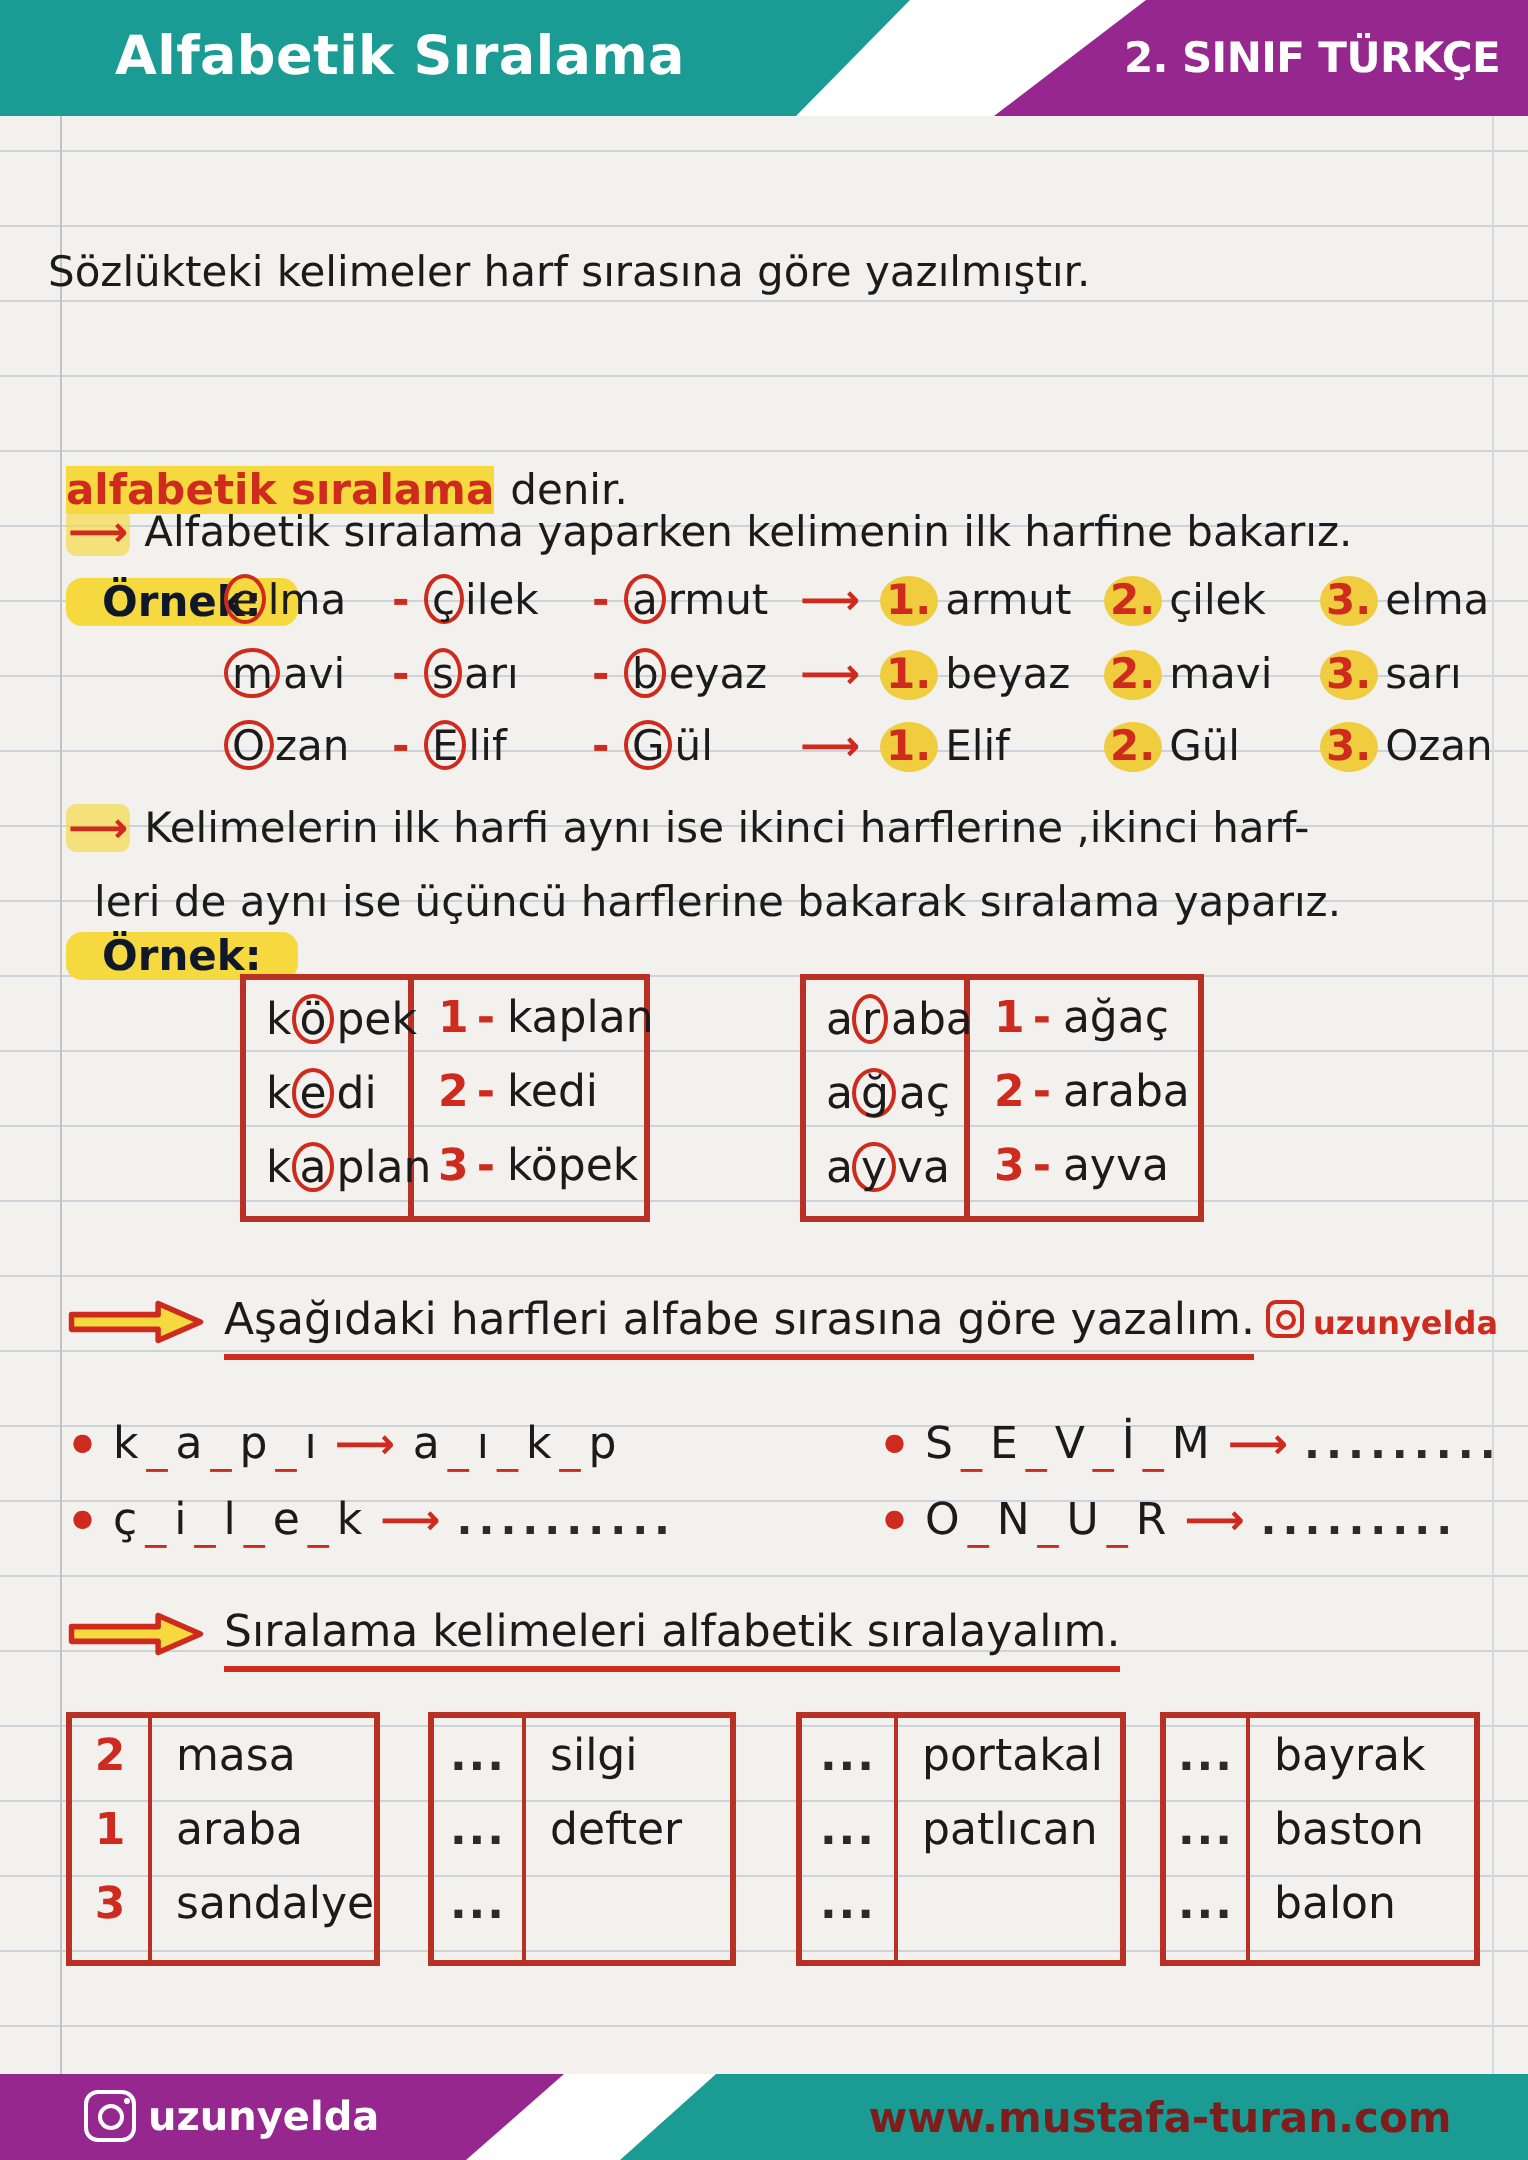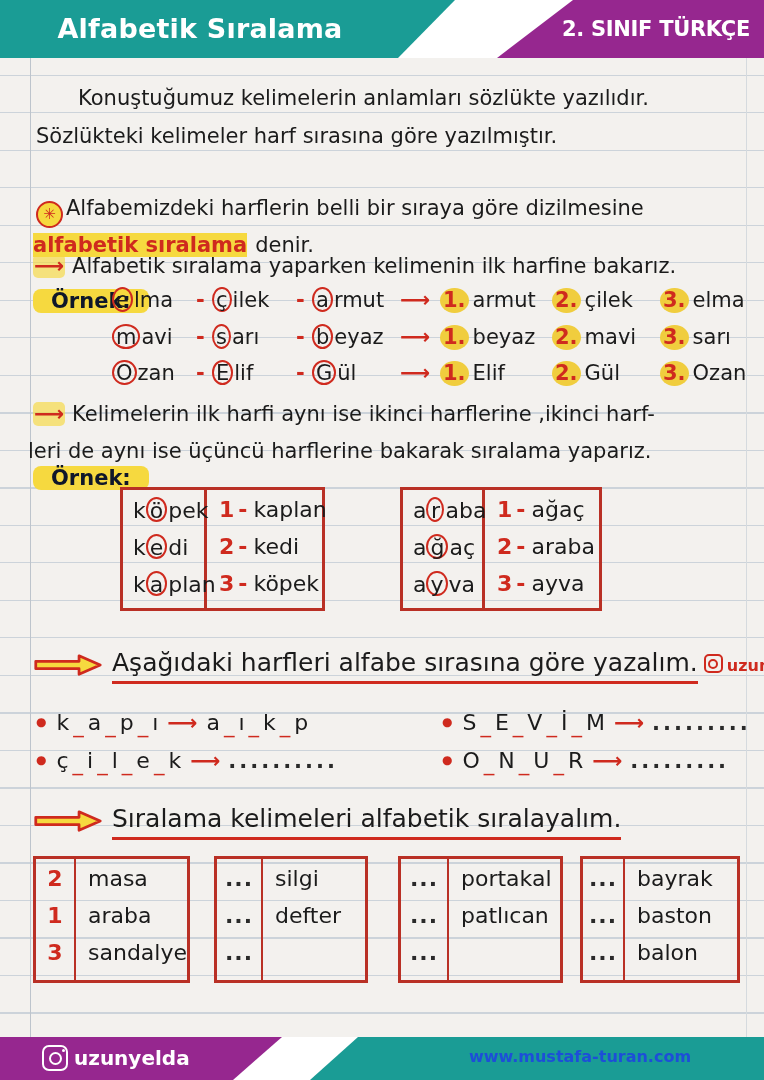--- a/index.html
+++ b/index.html
@@ -22,36 +22,36 @@
     color:#fff;font-size:27px;font-weight:bold;letter-spacing:.2px;}
   .hdr-badge{position:absolute;left:556px;top:17px;width:200px;text-align:center;
     color:#fff;font-size:21px;font-weight:bold;letter-spacing:-.3px;}
   .ftr{top:1037px;height:43px;background:#fff;}
   .ftr-purple{position:absolute;inset:0;background:#96278f;
     clip-path:polygon(0 0,282px 0,233px 43px,0 43px);}
   .ftr-teal{position:absolute;inset:0;background:#1a9c95;
     clip-path:polygon(358px 0,764px 0,764px 43px,310px 43px);}
   .ftr-ig-text{position:absolute;left:74px;top:9px;color:#fff;font-size:20px;font-weight:bold;}
   .ftr-site{position:absolute;left:430px;top:10px;width:300px;text-align:center;
-    color:#1d4ed8;font-size:16px;font-weight:bold;}
+    color:#7f1d1d;font-size:21px;font-weight:bold;}
 
   
   .ig-box{position:absolute;left:42px;top:8px;width:22px;height:22px;border:2.5px solid #fff;border-radius:7px;}
   .ig-box::before{content:"";position:absolute;inset:4.5px;border:2.5px solid #fff;border-radius:50%;}
   .ig-box::after{content:"";position:absolute;top:1.5px;right:1.5px;width:3px;height:3px;background:#fff;border-radius:50%;}
   .ig-red{display:inline-block;position:relative;width:15px;height:15px;border:2px solid #cf2a1e;
     border-radius:5px;vertical-align:-2px;margin:0 4px 0 6px;}
   .ig-red::before{content:"";position:absolute;inset:2.5px;border:2px solid #cf2a1e;border-radius:50%;}
 
   
   .row{position:absolute;font-size:21px;line-height:1.2;white-space:nowrap;color:#1b1b1b;}
   .red{color:#cf2a1e;}
   .hl{background:#f6d93f;}
   .hl-label{background:#f6d93f;color:#0f172a;font-weight:bold;border-radius:8px;padding:0 18px;}
-  .utitle{border-bottom:3px solid #cf2a1e;padding-bottom:4px;font-size:25px;}
+  .utitle{border-bottom:3px solid #cf2a1e;padding-bottom:4px;font-size:22px;}
   .mini-arrow{color:#cf2a1e;font-weight:bold;background:rgba(246,217,63,.65);border-radius:5px;padding:0 1px;margin-right:7px;}
   .ast{display:inline-block;width:23px;height:23px;border:2.5px solid #cf2a1e;border-radius:50%;
     background:#f6d93f;color:#cf2a1e;text-align:center;line-height:22px;font-size:15px;
     vertical-align:-4px;margin-right:3px;font-weight:bold;}
   .big-arrow{vertical-align:middle;margin-right:9px;}
 
   
   .exrow{left:112px;display:flex;align-items:flex-end;}
   .cw{width:84px;}
   .cw3{width:88px;}
@@ -89,26 +89,22 @@
   .kdots{color:#2a2a2a;letter-spacing:1px;}
 </style>
 </head>
 <body>
 
 <div class="page">
   <div class="paper-lines"></div>
   <div class="margin-line"></div>
   <div class="margin-line-r"></div>
 
-  <div class="row" style="left:78px;top:86px">Konuştuğumuz kelimelerin anlamları sözlükte yazılıdır.</div>
-  <div class="row" style="left:36px;top:124px">Sözlükteki kelimeler harf sırasına göre yazılmıştır.</div>
-
-  <div class="row" style="left:36px;top:196px">
-    <span class="ast">✳</span><span>Alfabemizdeki harflerin belli bir sıraya göre dizilmesine</span>
-  </div>
+  <div class="row" style="left:24px;top:124px">Sözlükteki kelimeler harf sırasına göre yazılmıştır.</div>
+
   <div class="row" style="left:33px;top:233px">
     <span class="hl red" style="font-weight:bold">alfabetik sıralama</span><span style="margin-left:8px">denir.</span>
   </div>
 
   <div class="row" style="left:33px;top:254px">
     <span class="mini-arrow">⟶</span><span>Alfabetik sıralama yaparken kelimenin ilk harfine bakarız.</span>
   </div>
   <div class="row" style="left:33px;top:289px">
     <span class="hl-label">Örnek:</span>
   </div>
@@ -143,21 +139,21 @@
     <span class="cw cw3"><span class="circ">G</span><span>ül</span></span>
     <span class="arr">⟶</span>
     <span class="ca"><span class="badge-num">1.</span><span>Elif</span></span>
     <span class="ca ca2"><span class="badge-num">2.</span><span>Gül</span></span>
     <span class="ca3"><span class="badge-num">3.</span><span>Ozan</span></span>
   </div>
 
   <div class="row" style="left:33px;top:402px">
     <span class="mini-arrow">⟶</span><span>Kelimelerin ilk harfi aynı ise ikinci harflerine ,ikinci harf-</span>
   </div>
-  <div class="row" style="left:28px;top:439px">leri de aynı ise üçüncü harflerine bakarak sıralama yaparız.</div>
+  <div class="row" style="left:47px;top:439px">leri de aynı ise üçüncü harflerine bakarak sıralama yaparız.</div>
   <div class="row" style="left:33px;top:466px">
     <span class="hl-label">Örnek:</span>
   </div>
 
   <div class="extable" style="left:120px;top:487px;width:205px;height:124px">
     <div class="colL" style="width:84px">
       <div class="trow"><span>k</span><span class="circ">ö</span><span>pek</span></div>
       <div class="trow"><span>k</span><span class="circ">e</span><span>di</span></div>
       <div class="trow"><span>k</span><span class="circ">a</span><span>plan</span></div>
     </div>

